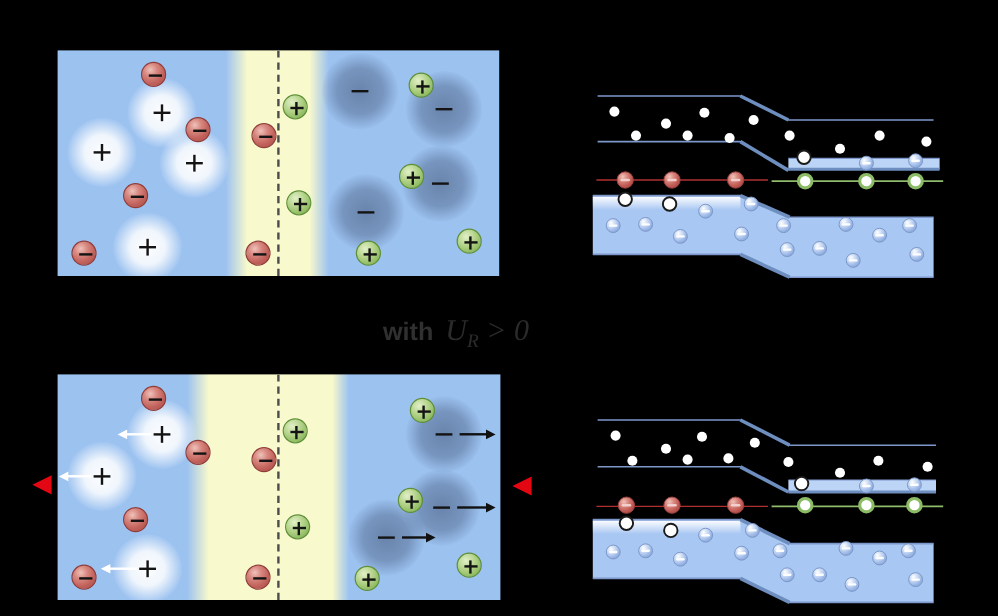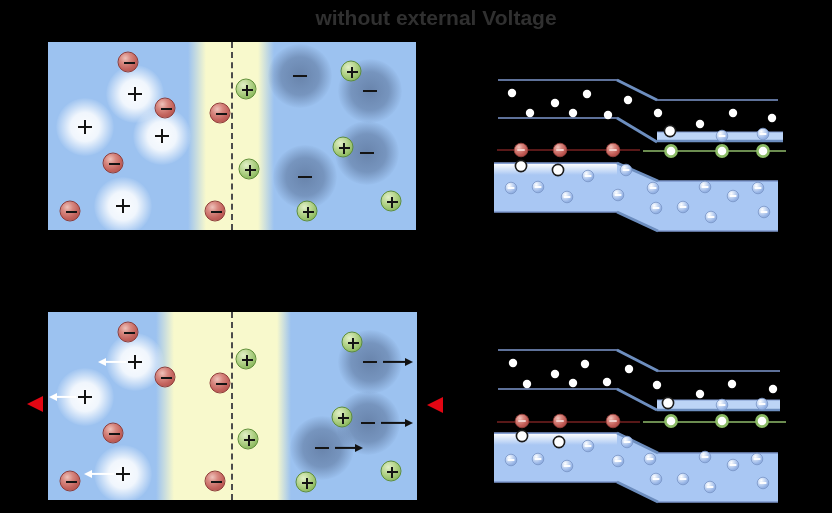--- a/index.html
+++ b/index.html
@@ -69,22 +69,25 @@
         <stop offset="75%" stop-color="#c05a54"></stop>
         <stop offset="100%" stop-color="#ab4a46"></stop>
       </radialGradient>
       <linearGradient id="gFade" x1="0" y1="0" x2="0" y2="1">
         <stop offset="0%" stop-color="#ffffff" stop-opacity="0.95"></stop>
         <stop offset="100%" stop-color="#ffffff" stop-opacity="0"></stop>
       </linearGradient>
     </defs>
   </svg>
 
-  <div class="title" style="left:236px;top:6px;width:400px;">without external Voltage</div>
-
+
+  <div class="title title-bottom" style="left:255px;top:262px;width:250px;">
+    <span>with</span>
+    <span class="title-math"><span>U</span><sub>R</sub>&nbsp;<span>&gt; 0</span></span>
+  </div>
 
   <div class="panel" id="jtop" style="left: 48px; top: 42px; width: 368px; height: 188px; background: linear-gradient(to right, rgb(156, 194, 240) 0px, rgb(156, 194, 240) 140px, rgb(248, 249, 204) 158px, rgb(248, 249, 204) 210px, rgb(156, 194, 240) 226px, rgb(156, 194, 240) 100%);">
       <div class="blob white" style="left: 87px; top: 52px;"></div>
       <div class="blob white" style="left: 37px; top: 85px;"></div>
       <div class="blob white" style="left: 114px; top: 94px;"></div>
       <div class="blob white" style="left: 75px; top: 164px;"></div>
       <div class="blob dark" style="left: 252px; top: 34px;"></div>
       <div class="blob dark" style="left: 322px; top: 49px;"></div>
       <div class="blob dark" style="left: 319px; top: 111px;"></div>
       <div class="blob dark" style="left: 257px; top: 135px;"></div>

